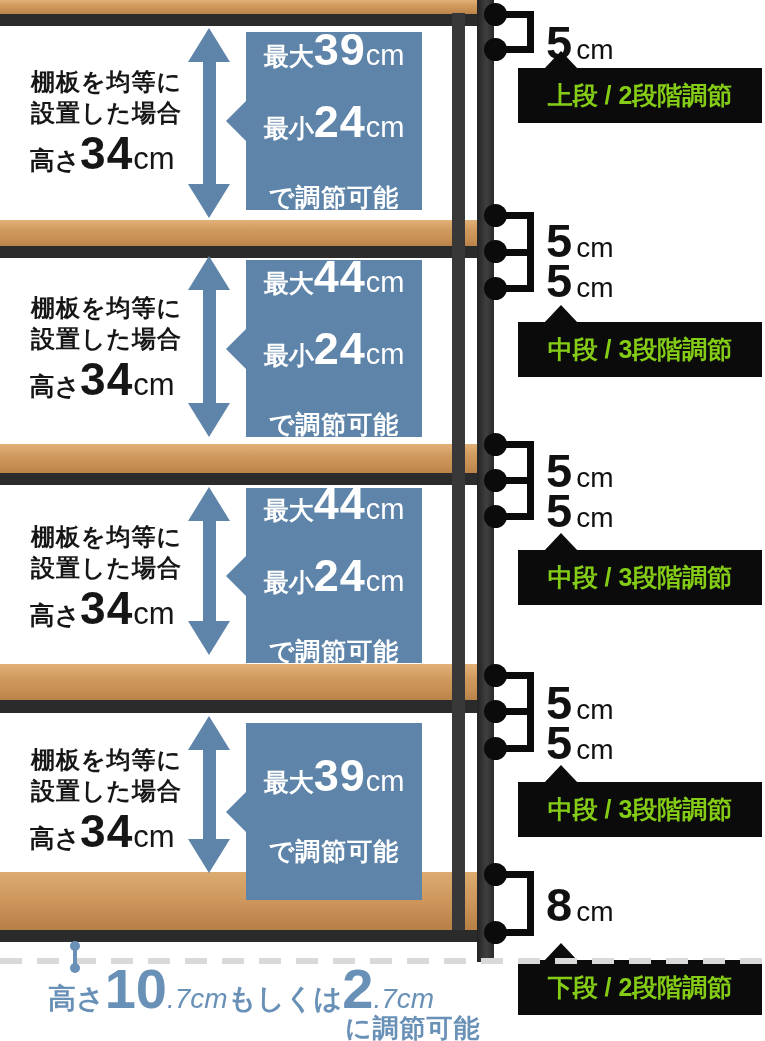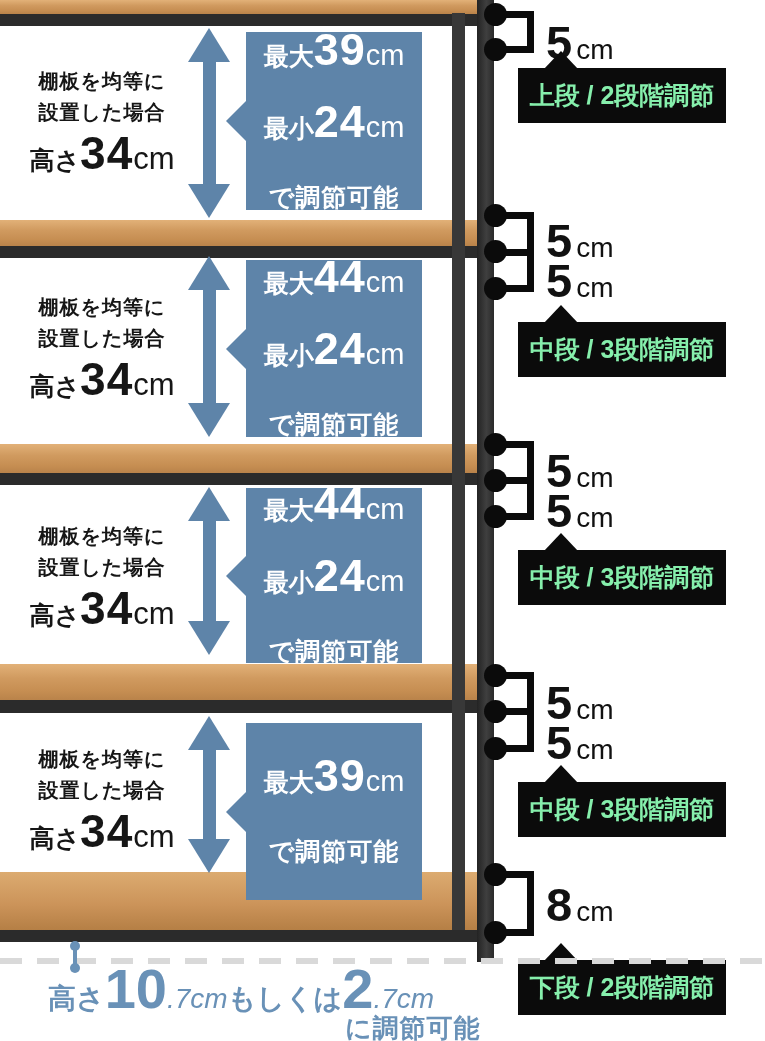--- a/index.html
+++ b/index.html
@@ -10,21 +10,21 @@
   
   .wood{position:absolute;left:0;width:494px;
     background:linear-gradient(180deg,#e2b178 0%,#d09a5f 40%,#c68e52 75%,#b9834a 100%);}
   .wood-deep{background:linear-gradient(180deg,#dcab70 0%,#cc945a 55%,#b57f45 100%);}
   .fbar{position:absolute;left:0;width:483px;background:#2b2b2b;}
   .post{position:absolute;background:linear-gradient(90deg,#232323,#3f3f3f 55%,#2a2a2a);}
   .post-back{left:452px;top:13px;width:13px;height:917px;background:#383838;}
   .post-front{left:477px;top:0;width:17px;height:962px;}
   
   .caption{position:absolute;left:22px;width:160px;text-align:center;color:#161616;}
-  .cap-line{font-size:20px;font-weight:bold;line-height:31px;letter-spacing:1px;}
+  .cap-line{font-size:24px;font-weight:bold;line-height:31px;letter-spacing:1px;text-align:right;}
   .cap-height{margin-top:3px;white-space:nowrap;line-height:44px;}
   .ch-label{font-size:25px;font-weight:bold;}
   .ch-value{font-size:46px;font-weight:600;letter-spacing:1px;}
   .ch-unit{font-size:31px;font-weight:500;}
   
   .arrow{position:absolute;left:188px;width:42px;}
   .ah{position:absolute;left:0;width:0;height:0;border-left:21px solid transparent;border-right:21px solid transparent;}
   .ah-up{top:0;border-bottom:34px solid #5e84a9;}
   .ah-dn{bottom:0;border-top:34px solid #5e84a9;}
   .ashaft{position:absolute;left:15px;top:32px;bottom:32px;width:13px;background:#5e84a9;}
@@ -38,21 +38,21 @@
   .bb-val{font-size:45px;font-weight:600;letter-spacing:1px;}
   .bb-unit{font-size:29px;font-weight:500;}
   .bb-note{font-size:25px;font-weight:bold;margin-top:8px;letter-spacing:1px;}
   
   .dot{position:absolute;left:484px;width:23px;height:23px;border-radius:50%;background:#0b0b0b;}
   .hl{position:absolute;left:492px;width:42px;height:7px;background:#0b0b0b;}
   .vl{position:absolute;left:527px;width:7px;background:#0b0b0b;}
   .gaplabel{position:absolute;left:546px;line-height:50px;color:#111;white-space:nowrap;}
   .gv{font-size:47px;font-weight:600;}
   .gu{font-size:28px;font-weight:500;margin-left:4px;}
-  .ribbon{position:absolute;left:518px;width:208px;height:55px;background:#0b0b0b;color:#86efac;
+  .ribbon{position:absolute;left:518px;width:244px;height:55px;background:#0b0b0b;color:#84cc16;
     display:flex;align-items:center;justify-content:center;font-size:25px;font-weight:bold;white-space:nowrap;}
   .ribbon .tri{position:absolute;top:-17px;left:26px;width:0;height:0;
     border-left:17px solid transparent;border-right:17px solid transparent;border-bottom:18px solid #0b0b0b;}
   
   .dashline{position:absolute;top:958px;left:0;width:765px;height:6px;
     background:repeating-linear-gradient(90deg,#d9d9d9 0 22px,transparent 22px 37px);}
   .marker{position:absolute;left:73px;top:946px;width:4px;height:22px;background:#6991b7;border-radius:2px;}
   .marker::before,.marker::after{content:"";position:absolute;left:-3px;width:10px;height:10px;border-radius:50%;background:#6991b7;}
   .marker::before{top:-5px;} .marker::after{bottom:-5px;}
   .floor-note{position:absolute;top:966px;left:48px;width:384px;text-align:center;color:#6991b7;white-space:nowrap;line-height:46px;}

